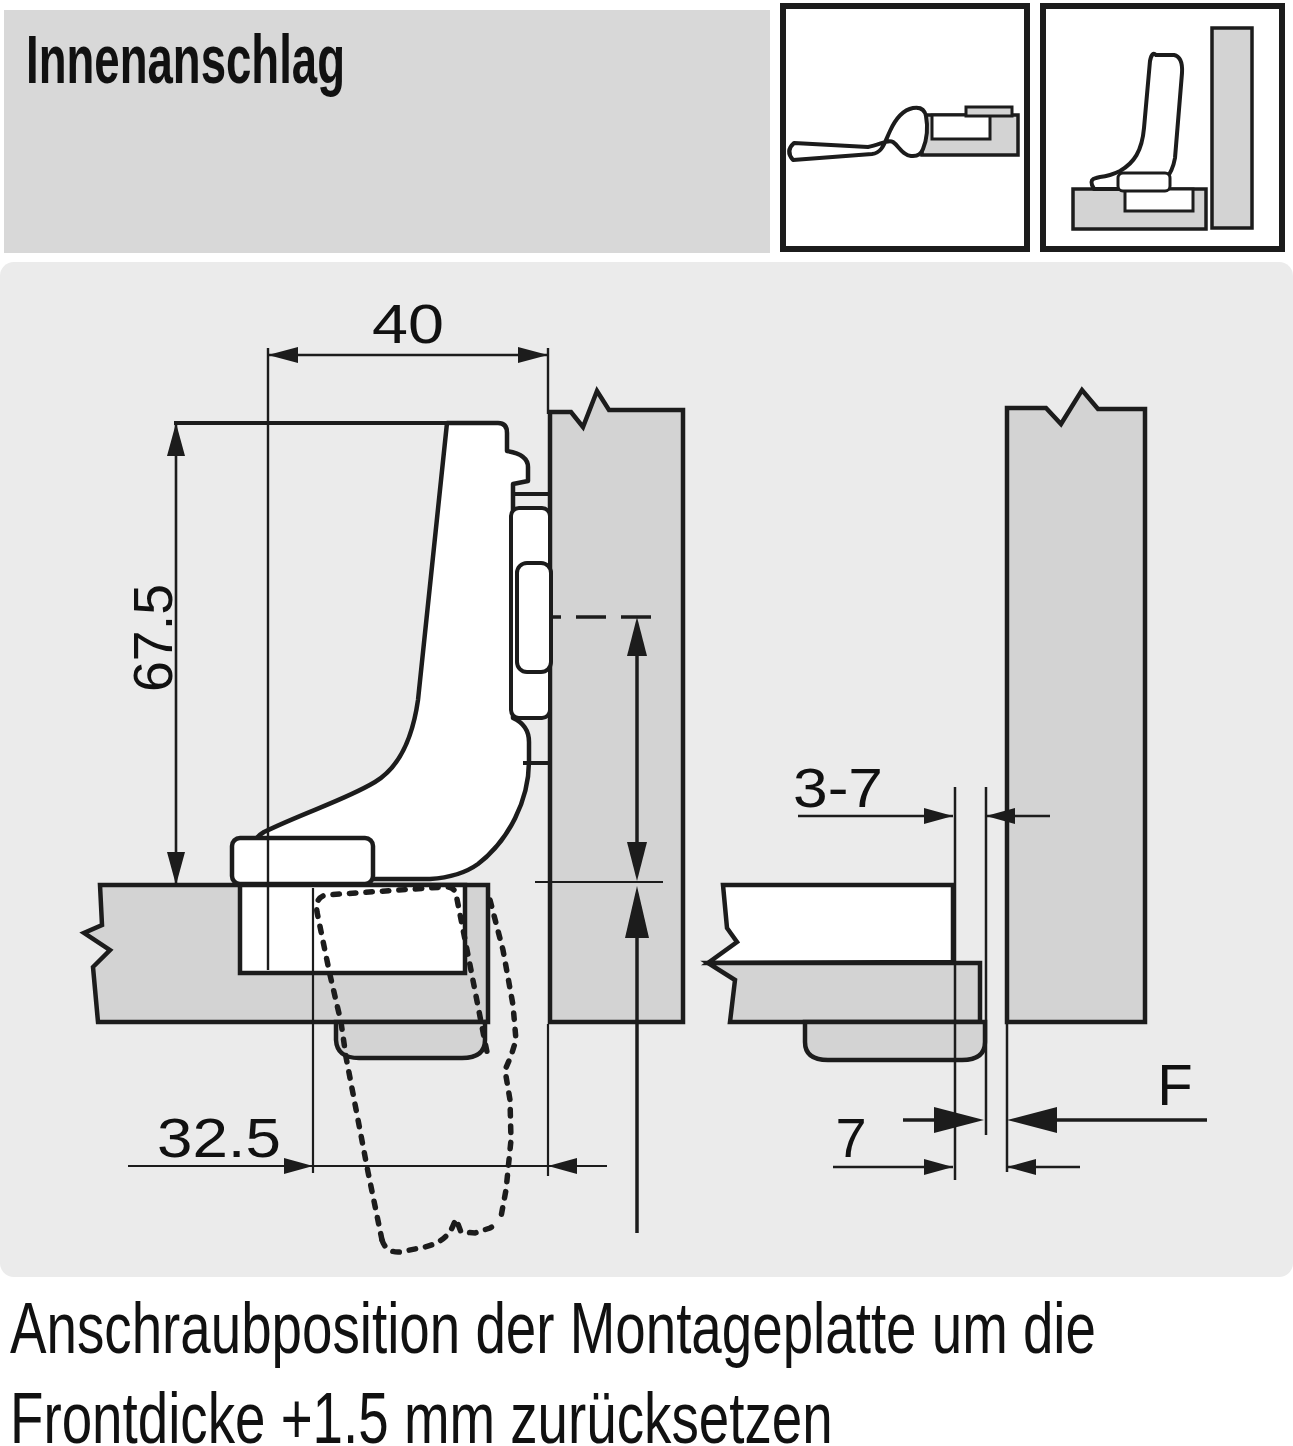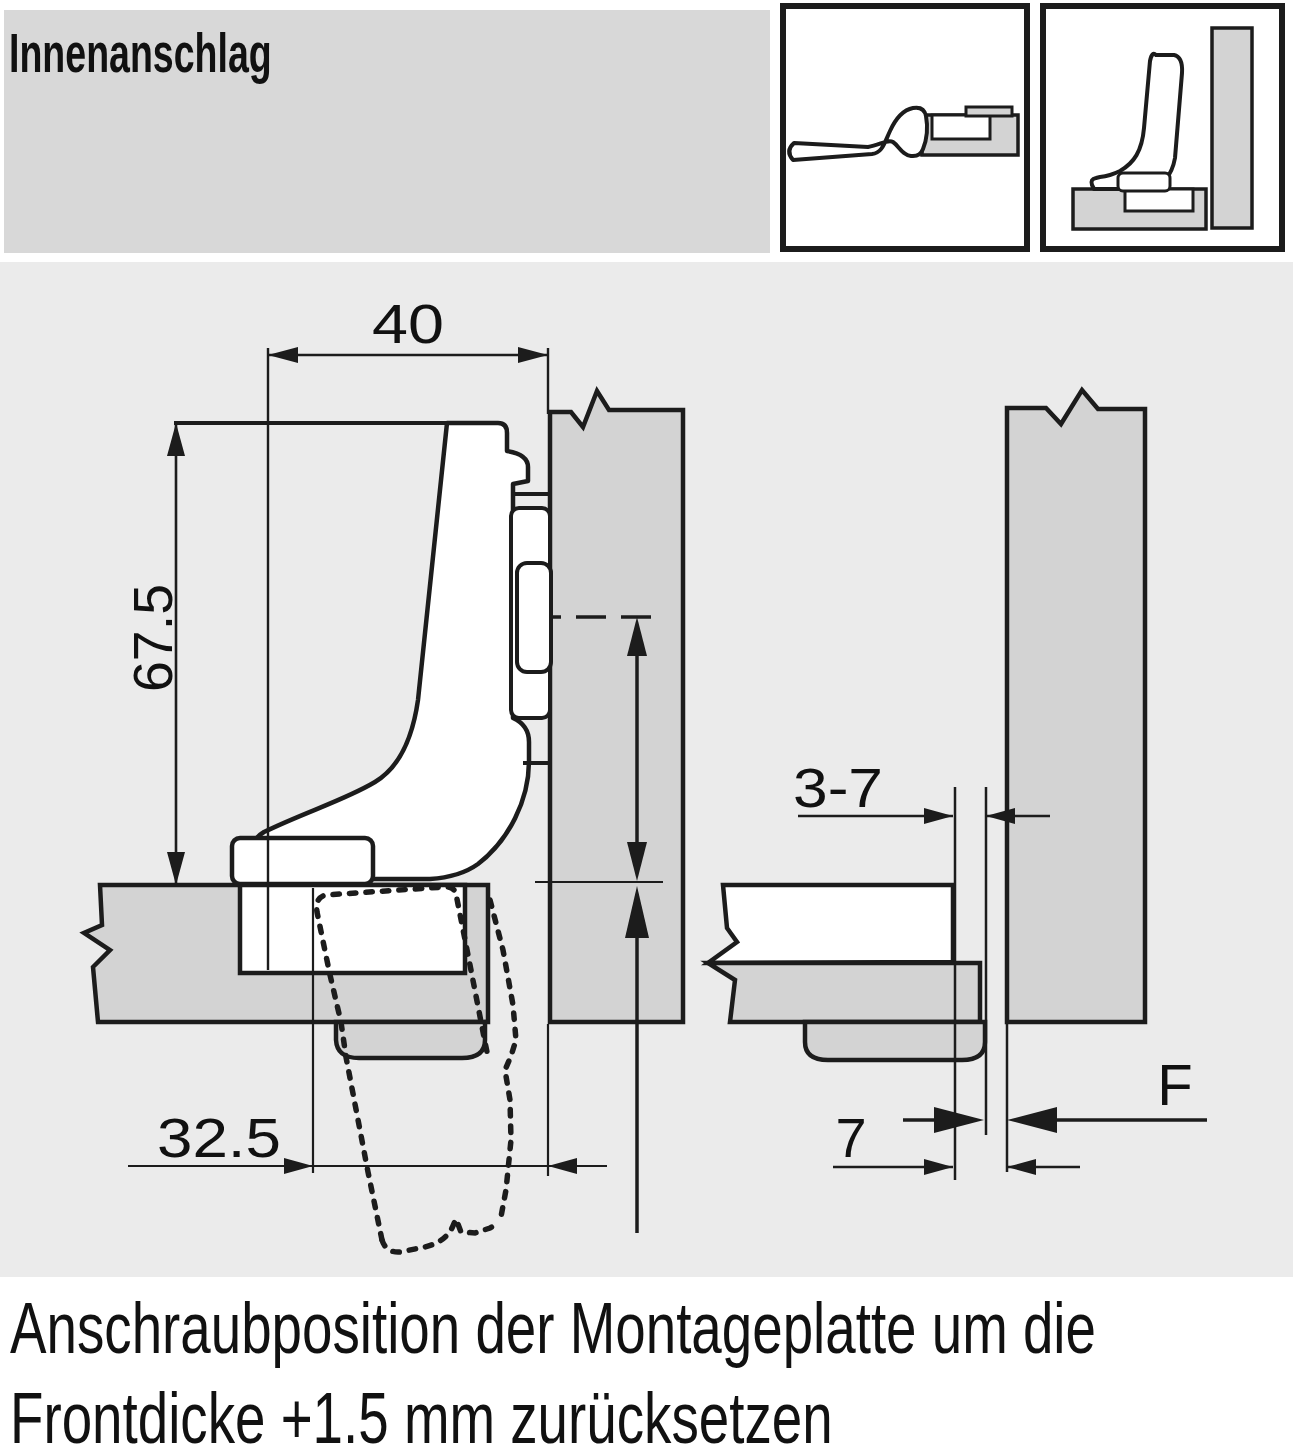--- a/index.html
+++ b/index.html
@@ -1,25 +1,25 @@
 <!DOCTYPE html>
 <html><head>
 <meta charset="utf-8">
 <style>
   html,body{margin:0;padding:0;background:#ffffff;}
   .page{position:relative;width:1293px;height:1446px;background:#ffffff;overflow:hidden;
         font-family:"Liberation Sans", sans-serif;}
   .header-bar{position:absolute;left:4px;top:10px;width:766px;height:243px;background:#d8d8d8;}
-  .title{position:absolute;left:5px;top:14px;font-weight:bold;font-size:56px;line-height:1.05;
+  .title{position:absolute;left:22px;top:14px;font-weight:bold;font-size:68px;line-height:1.05;
          color:#111;white-space:nowrap;text-align:right;}
   .condense{display:inline-block;transform:scaleX(0.67);transform-origin:left center;}
   .condense2{display:inline-block;transform:scaleX(0.76);transform-origin:left center;}
   .icon-box{position:absolute;top:3px;}
   .icon-box svg{display:block;}
-  .canvas{position:absolute;left:0;top:262px;width:1293px;height:1015px;background:#ebebeb;}
+  .canvas{position:absolute;left:0;top:262px;width:1293px;height:1015px;background:#ebebeb;border-radius:14px;}
   .canvas svg{display:block;}
   .caption{position:absolute;left:10px;color:#111;font-size:72px;line-height:1;white-space:nowrap;}
   .cap1{top:1292px;}
   .cap2{top:1382px;}
 </style>
 </head>
 <body>
 
 <div class="page">
 

